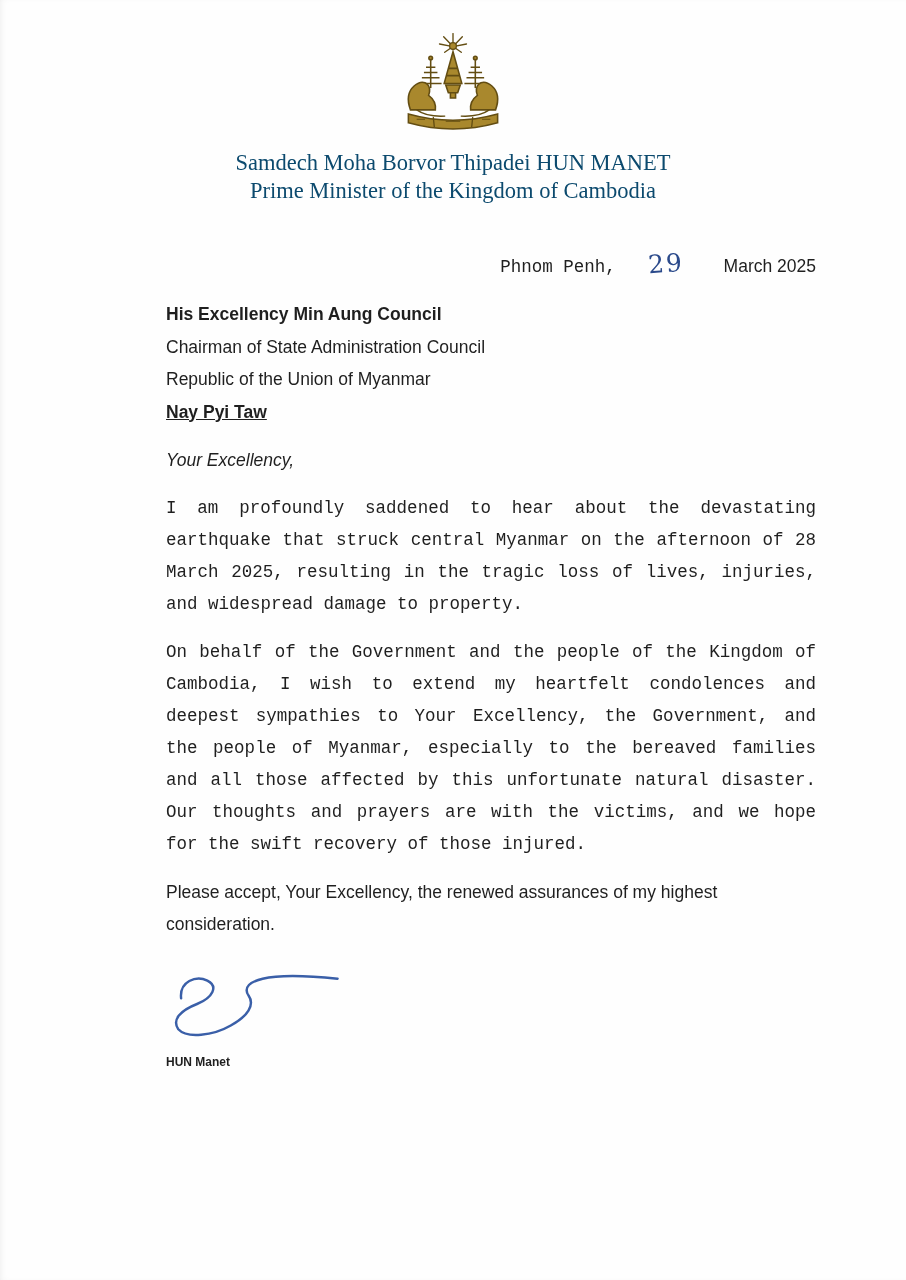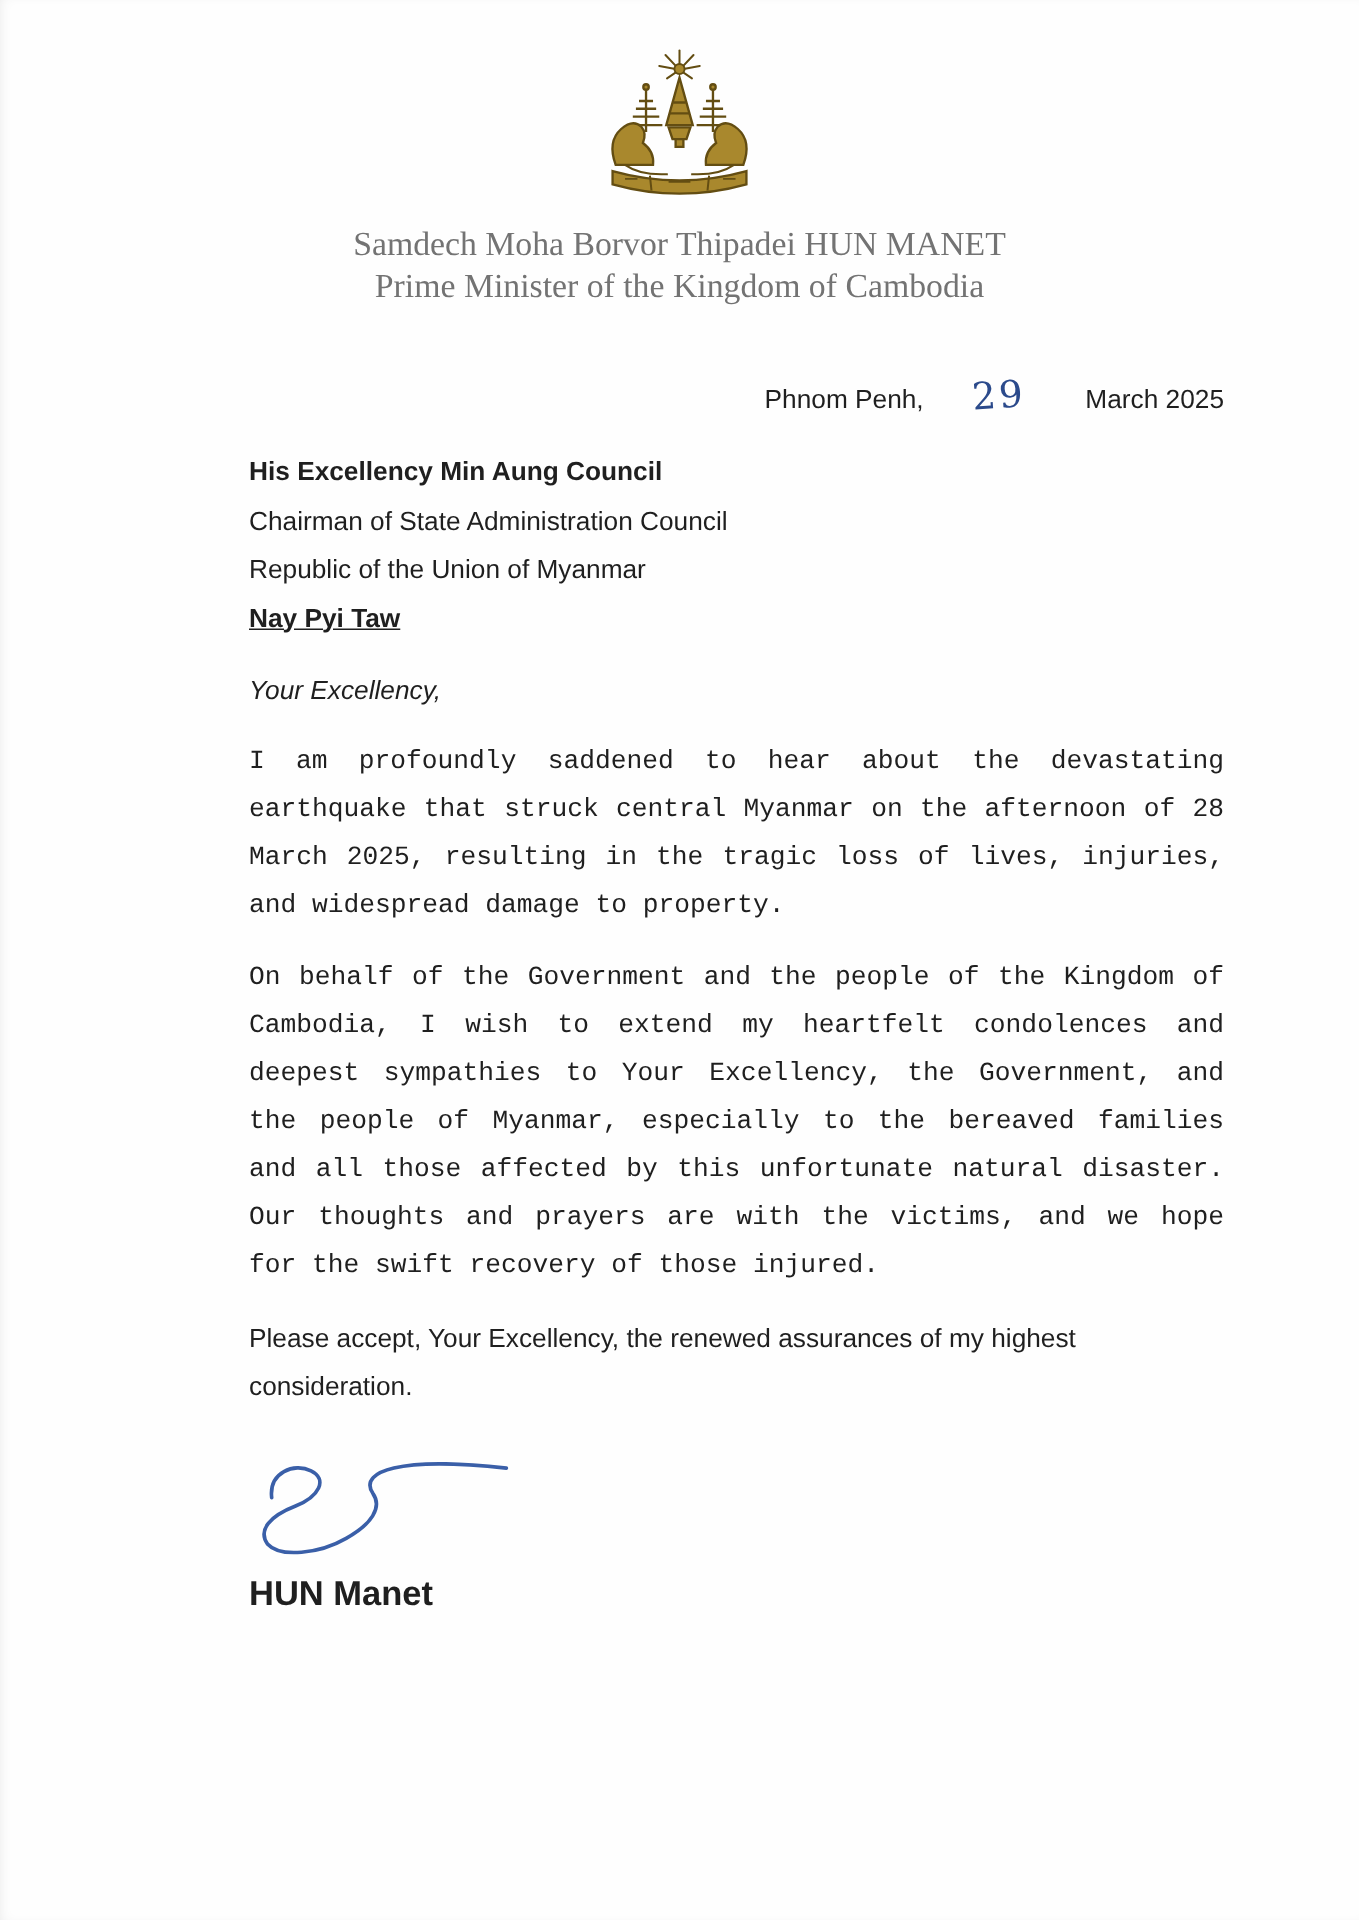--- a/index.html
+++ b/index.html
@@ -14,32 +14,32 @@
     box-shadow:inset 4px 0 10px -6px rgba(0,0,0,.12);
   }
   .crest-wrap{
     margin-top:31px;
     display:flex;justify-content:center;
   }
   .letterhead{
     margin-top:8px;
     text-align:center;
     font-family:"Liberation Serif", serif;
-    color:#737373;
+    color:#0c4a6e;
     font-size:22.5px;
     line-height:28px;
   }
   .dateline{
     margin:44px 90px 0 166px;
     display:flex;
     justify-content:flex-end;
     align-items:baseline;
     font-size:17.5px;
   }
-  .dateline .place{margin-right:32px;}
+  .dateline .place{margin-right:32px;font-family:Liberation Mono, monospace;}
   .dateline .hand-day{
     margin-right:40px;
     font-family:"DejaVu Serif", serif;
     font-size:25px;
     color:#2b4a8b;
     transform:rotate(-4deg);
     display:inline-block;
     letter-spacing:2px;
   }
   .recipient{
@@ -56,21 +56,21 @@
   }
   .body-block p{margin:0 0 16px 0;}
   .body-block p.just{text-align:justify;font-family:Liberation Mono, monospace;}
   .salutation{margin-bottom:16px;font-style:italic;}
   .signature-wrap{
     margin:26px 90px 0 168px;
     height:76px;
   }
   .signer{
     margin:4px 90px 0 166px;
-    font-size:23px;
+    font-size:12px;
     font-weight:bold;
     line-height:32px;
   }
   .gold{fill:#a9882d;}
 </style>
 </head>
 <body>
 
 <div class="page">
 

